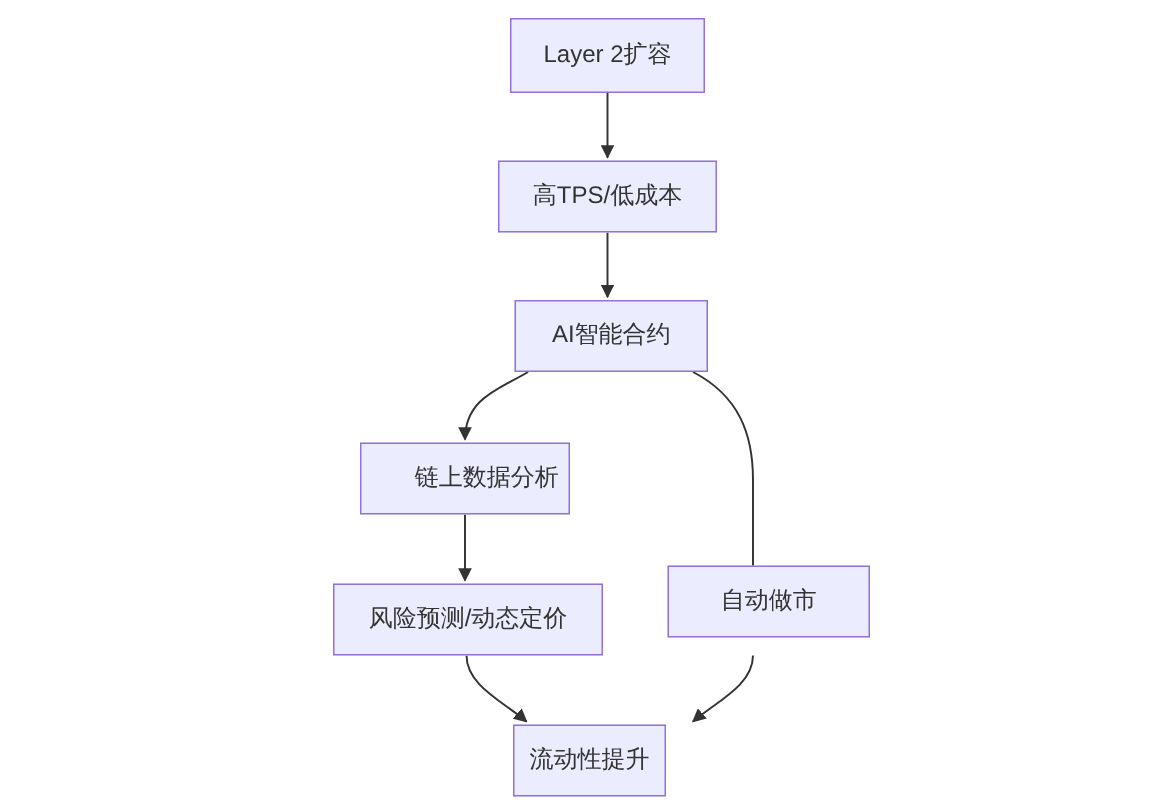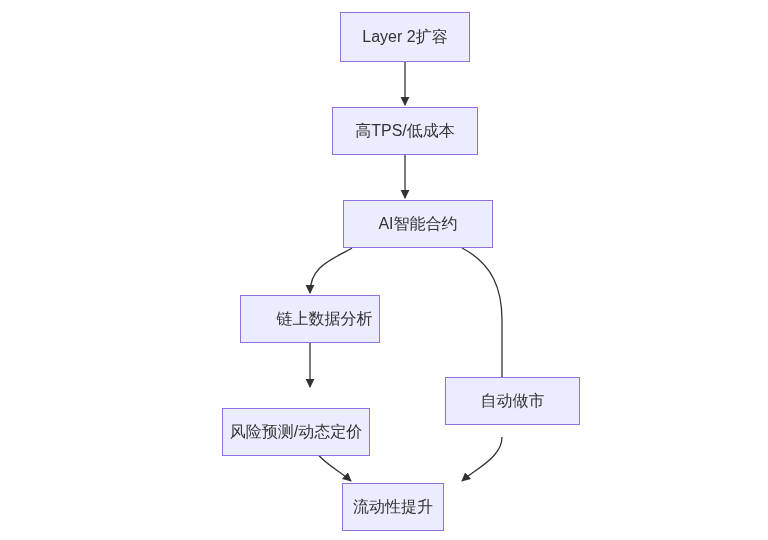--- a/index.html
+++ b/index.html
@@ -64,27 +64,27 @@
       <path class="edge" d="M311,437 C311,457 336,468 351,481" marker-end="url(#arrowhead)"></path>
       <path class="edge" d="M502,437 C502,457 477,468 462,481" marker-end="url(#arrowhead)"></path>
     </svg>
   <div id="node-layer">
       <div class="node" style="left: 340px; top: 12px; width: 130px; height: 50px;">
         <span>Layer 2扩容</span>
       </div>
       <div class="node" style="left: 332px; top: 107px; width: 146px; height: 48px;">
         <span>高TPS/低成本</span>
       </div>
-      <div class="node" style="left: 343px; top: 200px; width: 150px; height: 48px;">
+      <div class="node" style="left: 343px; top: 200px; width: 129px; height: 48px;">
         <span>AI智能合约</span>
       </div>
       <div class="node" style="left: 240px; top: 295px; width: 140px; height: 48px; padding-left: 29px;">
         <span>链上数据分析</span>
       </div>
-      <div class="node" style="left: 222px; top: 408px; width: 148px; height: 48px;">
+      <div class="node" style="left: 222px; top: 389px; width: 180px; height: 48px;">
         <span>风险预测/动态定价</span>
       </div>
       <div class="node" style="left: 445px; top: 377px; width: 135px; height: 48px;">
         <span>自动做市</span>
       </div>
       <div class="node" style="left: 342px; top: 483px; width: 102px; height: 48px;">
         <span>流动性提升</span>
       </div>
     </div>
 </div>

